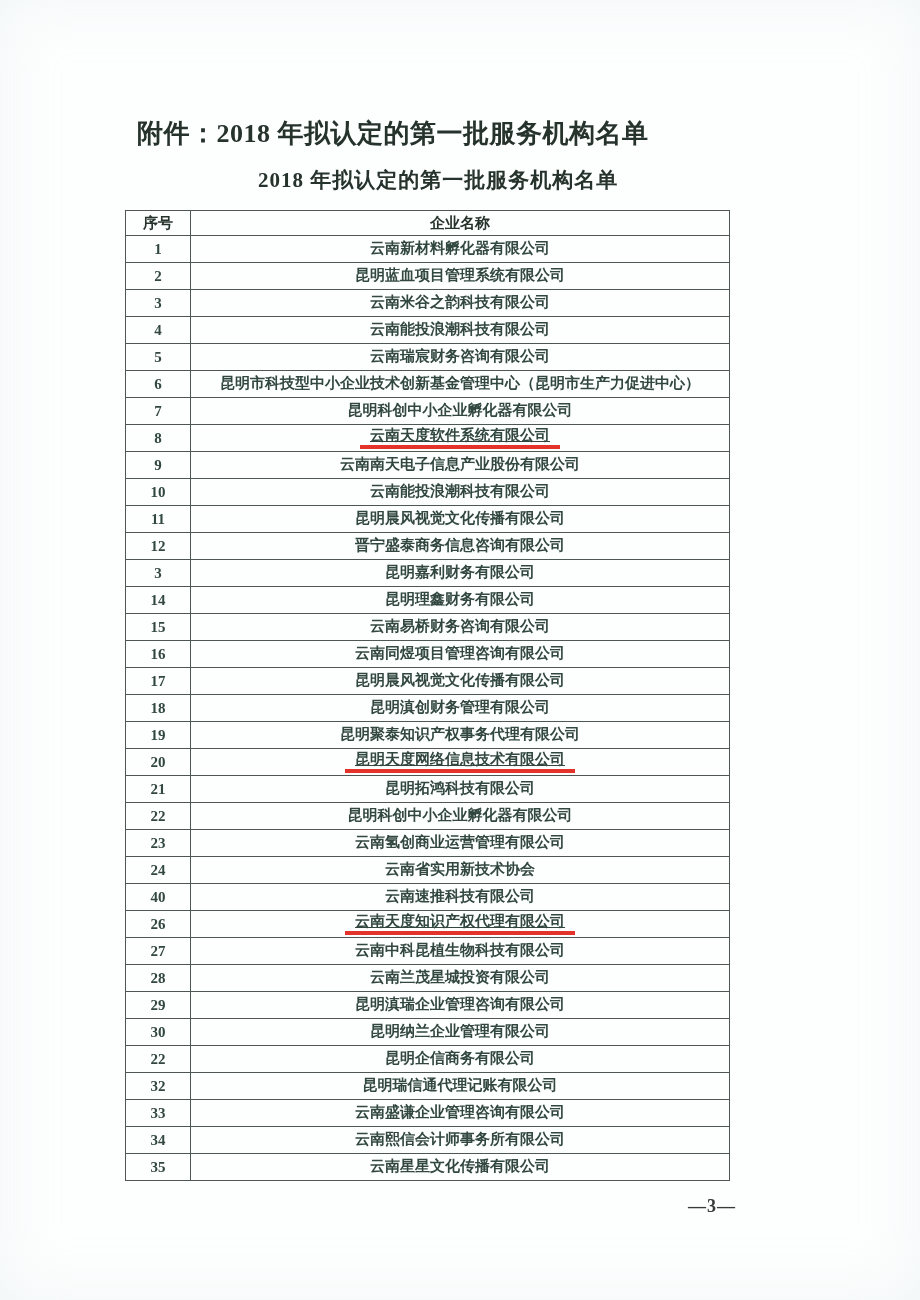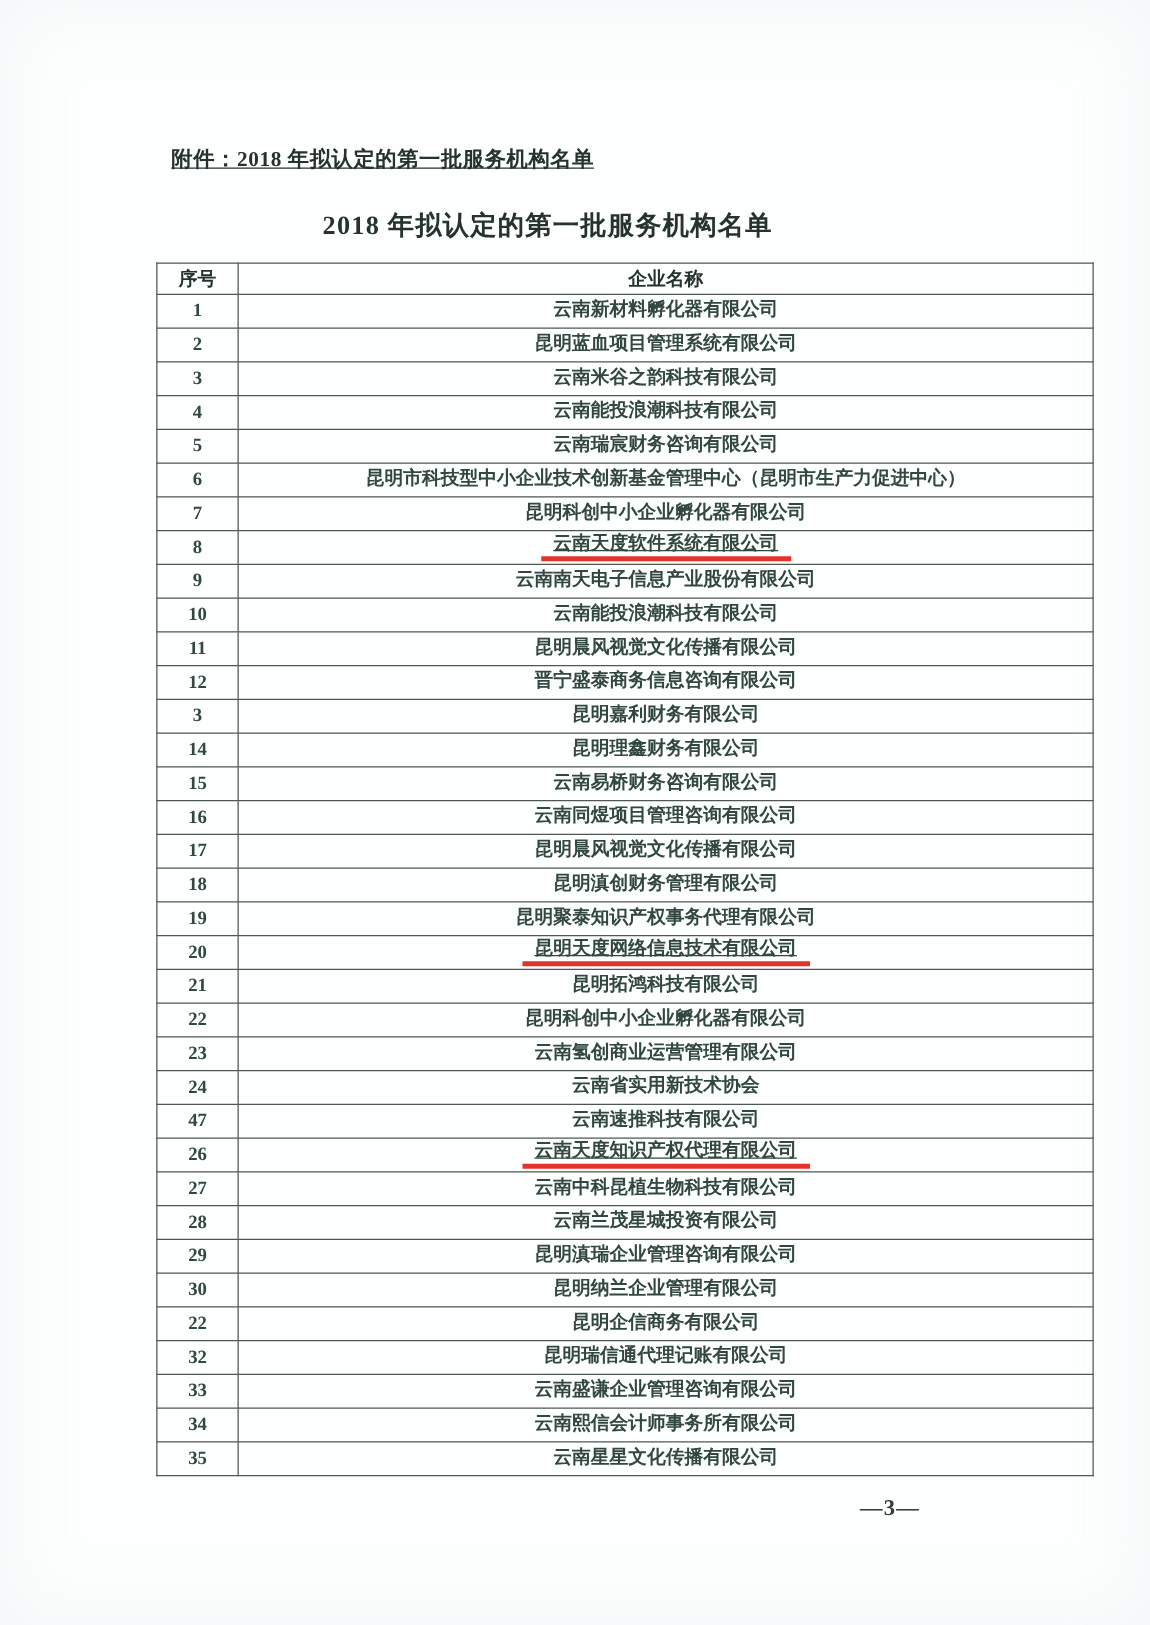--- a/index.html
+++ b/index.html
@@ -20,26 +20,26 @@
     overflow:hidden;
     box-shadow:inset 0 0 60px rgba(210,225,228,0.25);
   }
   .title{
     position:absolute;
     font-weight:bold;
     color:var(--title);
     white-space:nowrap;
     letter-spacing:0.5px;
   }
-  .title.attachment{ left:137px; top:116px; font-size:17px;text-decoration:underline; }
+  .title.attachment{ left:137px; top:116px; font-size:26px; }
   .title.main{ left:258px; top:166px; font-size:21px; letter-spacing:1px; }
   table.agency{
     position:absolute;
     left:125px; top:210px;
-    width:750px;
+    width:605px;
     border-collapse:collapse;
     table-layout:fixed;
   }
   table.agency th, table.agency td{
     border:1px solid var(--border);
     text-align:center;
     vertical-align:middle;
     padding:0;
     overflow:hidden;
     white-space:nowrap;
@@ -179,21 +179,21 @@
         </tr>
         <tr>
           <td class="col-no">23</td>
           <td><span class="name">云南氢创商业运营管理有限公司</span></td>
         </tr>
         <tr>
           <td class="col-no">24</td>
           <td><span class="name">云南省实用新技术协会</span></td>
         </tr>
         <tr>
-          <td class="col-no">47</td>
+          <td class="col-no">40</td>
           <td><span class="name">云南速推科技有限公司</span></td>
         </tr>
         <tr>
           <td class="col-no">26</td>
           <td><span class="name underlined">云南天度知识产权代理有限公司</span></td>
         </tr>
         <tr>
           <td class="col-no">27</td>
           <td><span class="name">云南中科昆植生物科技有限公司</span></td>
         </tr>

